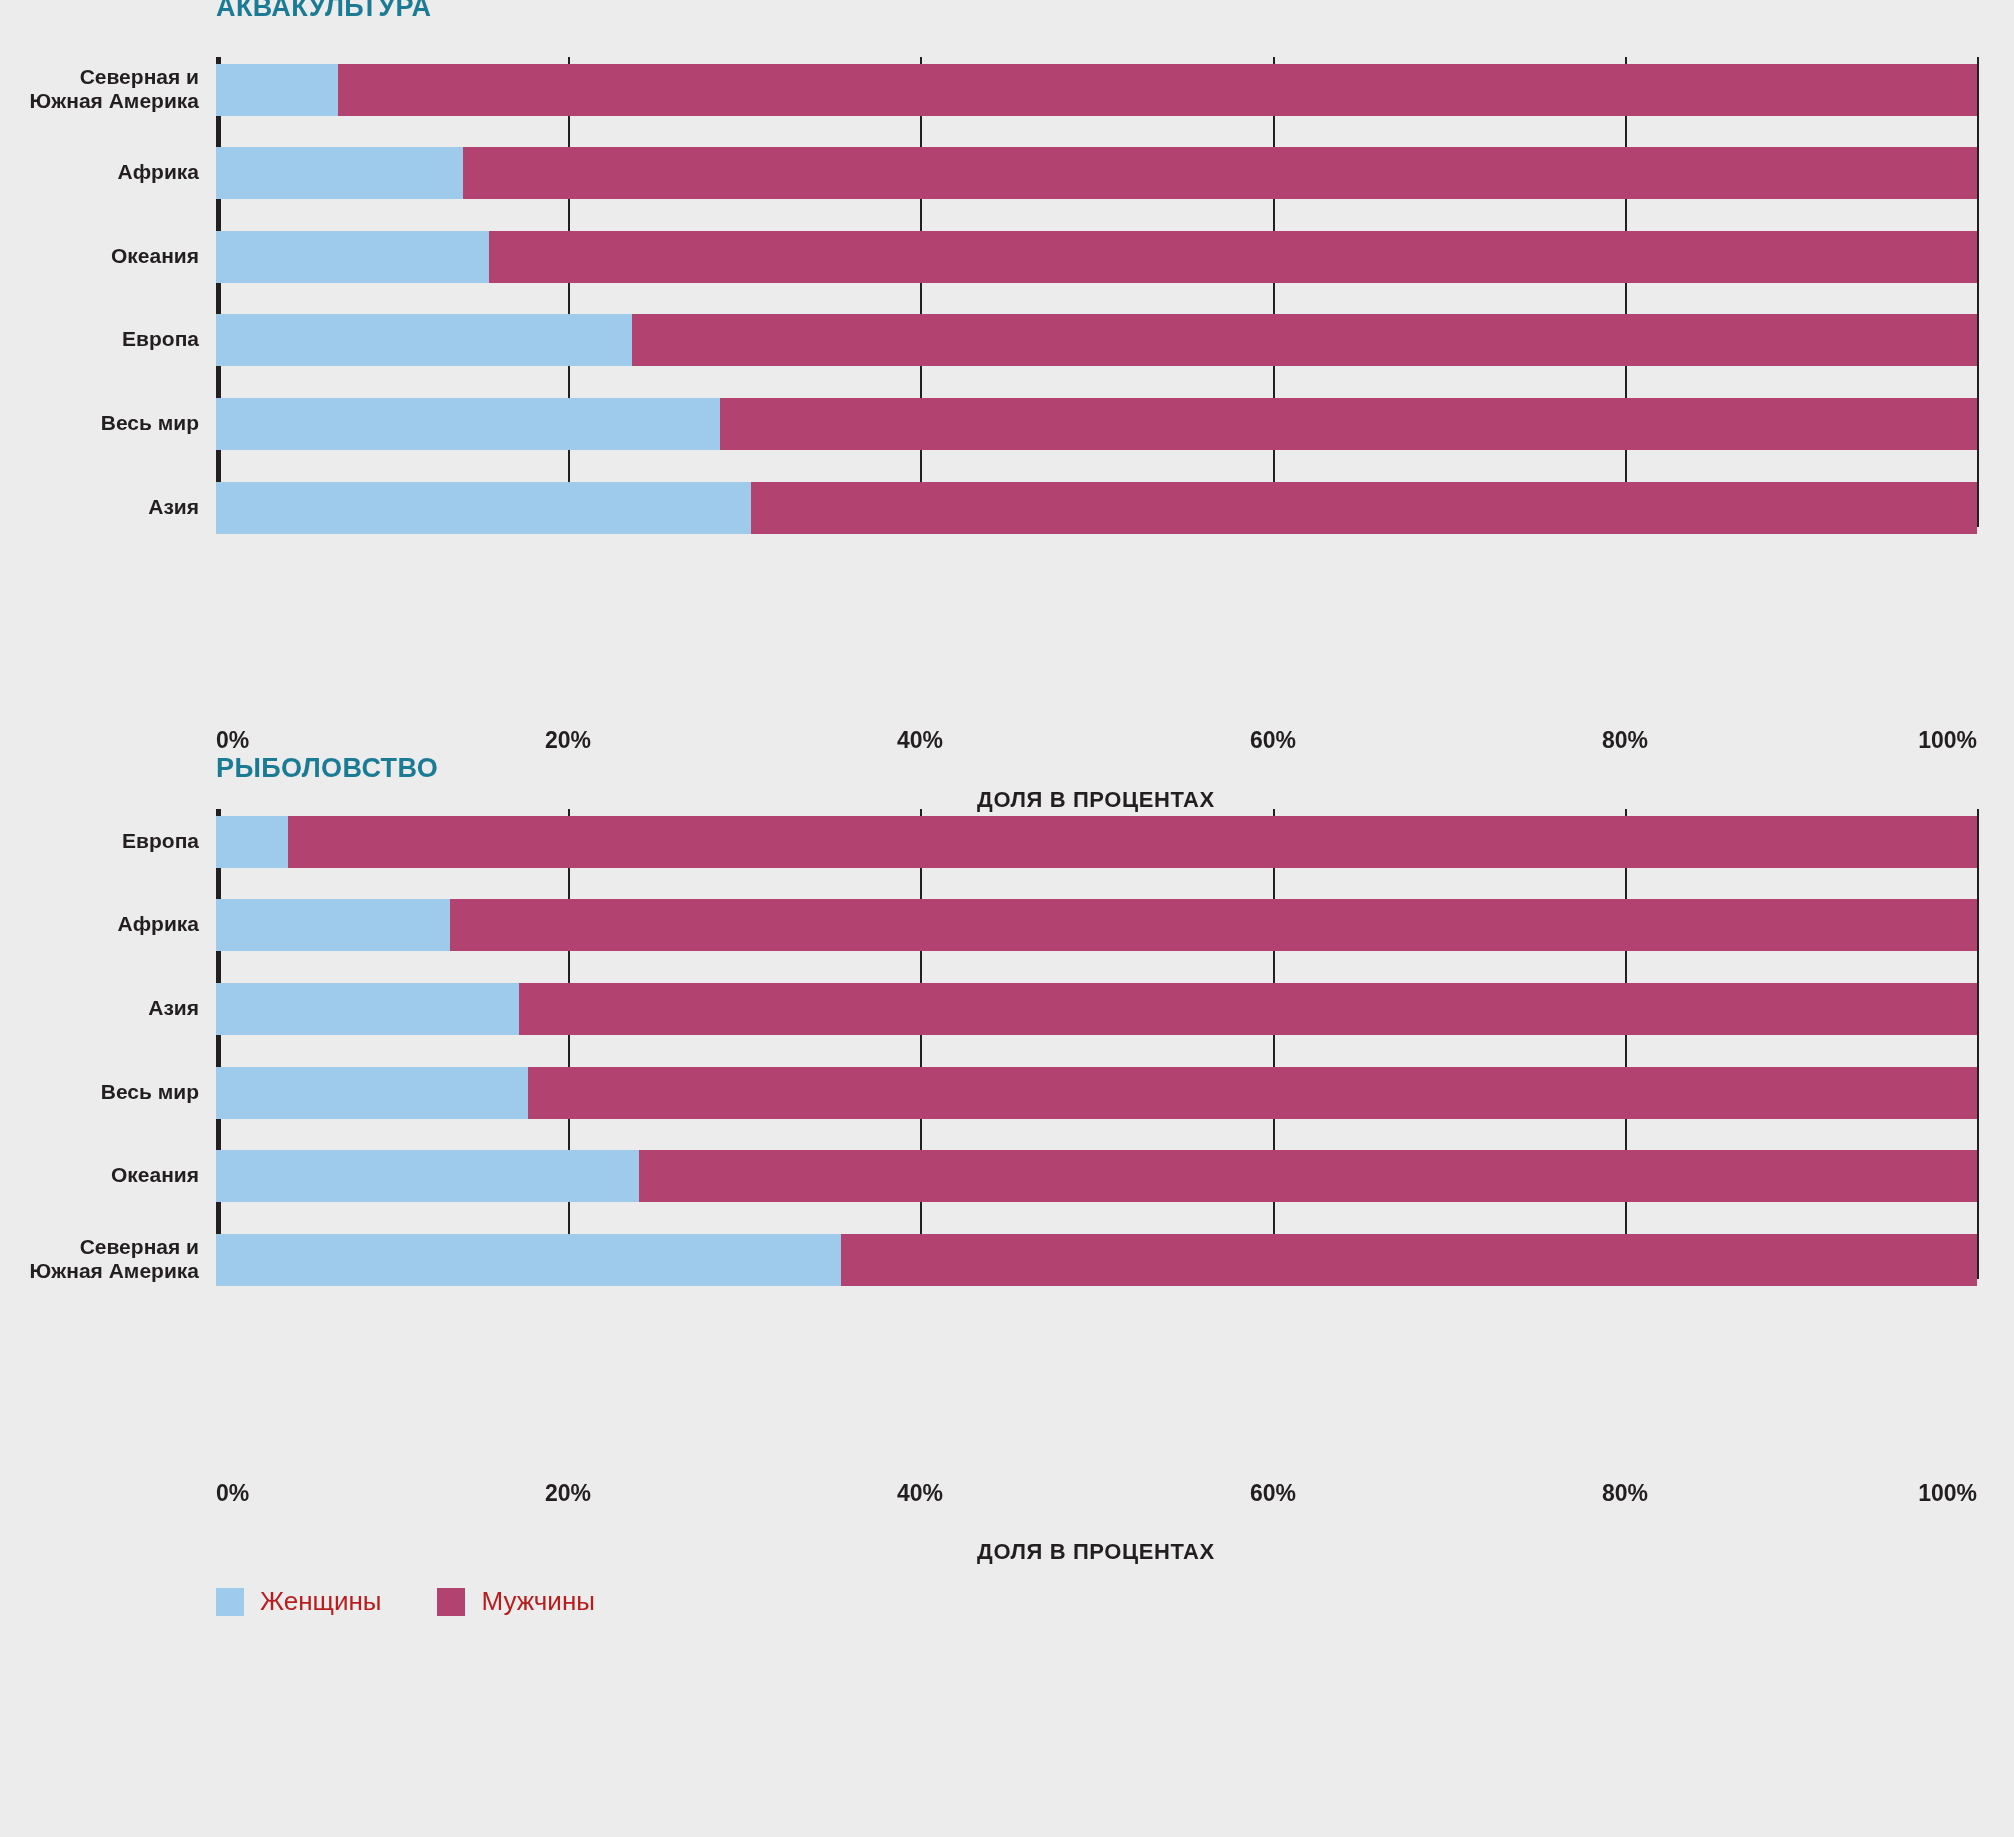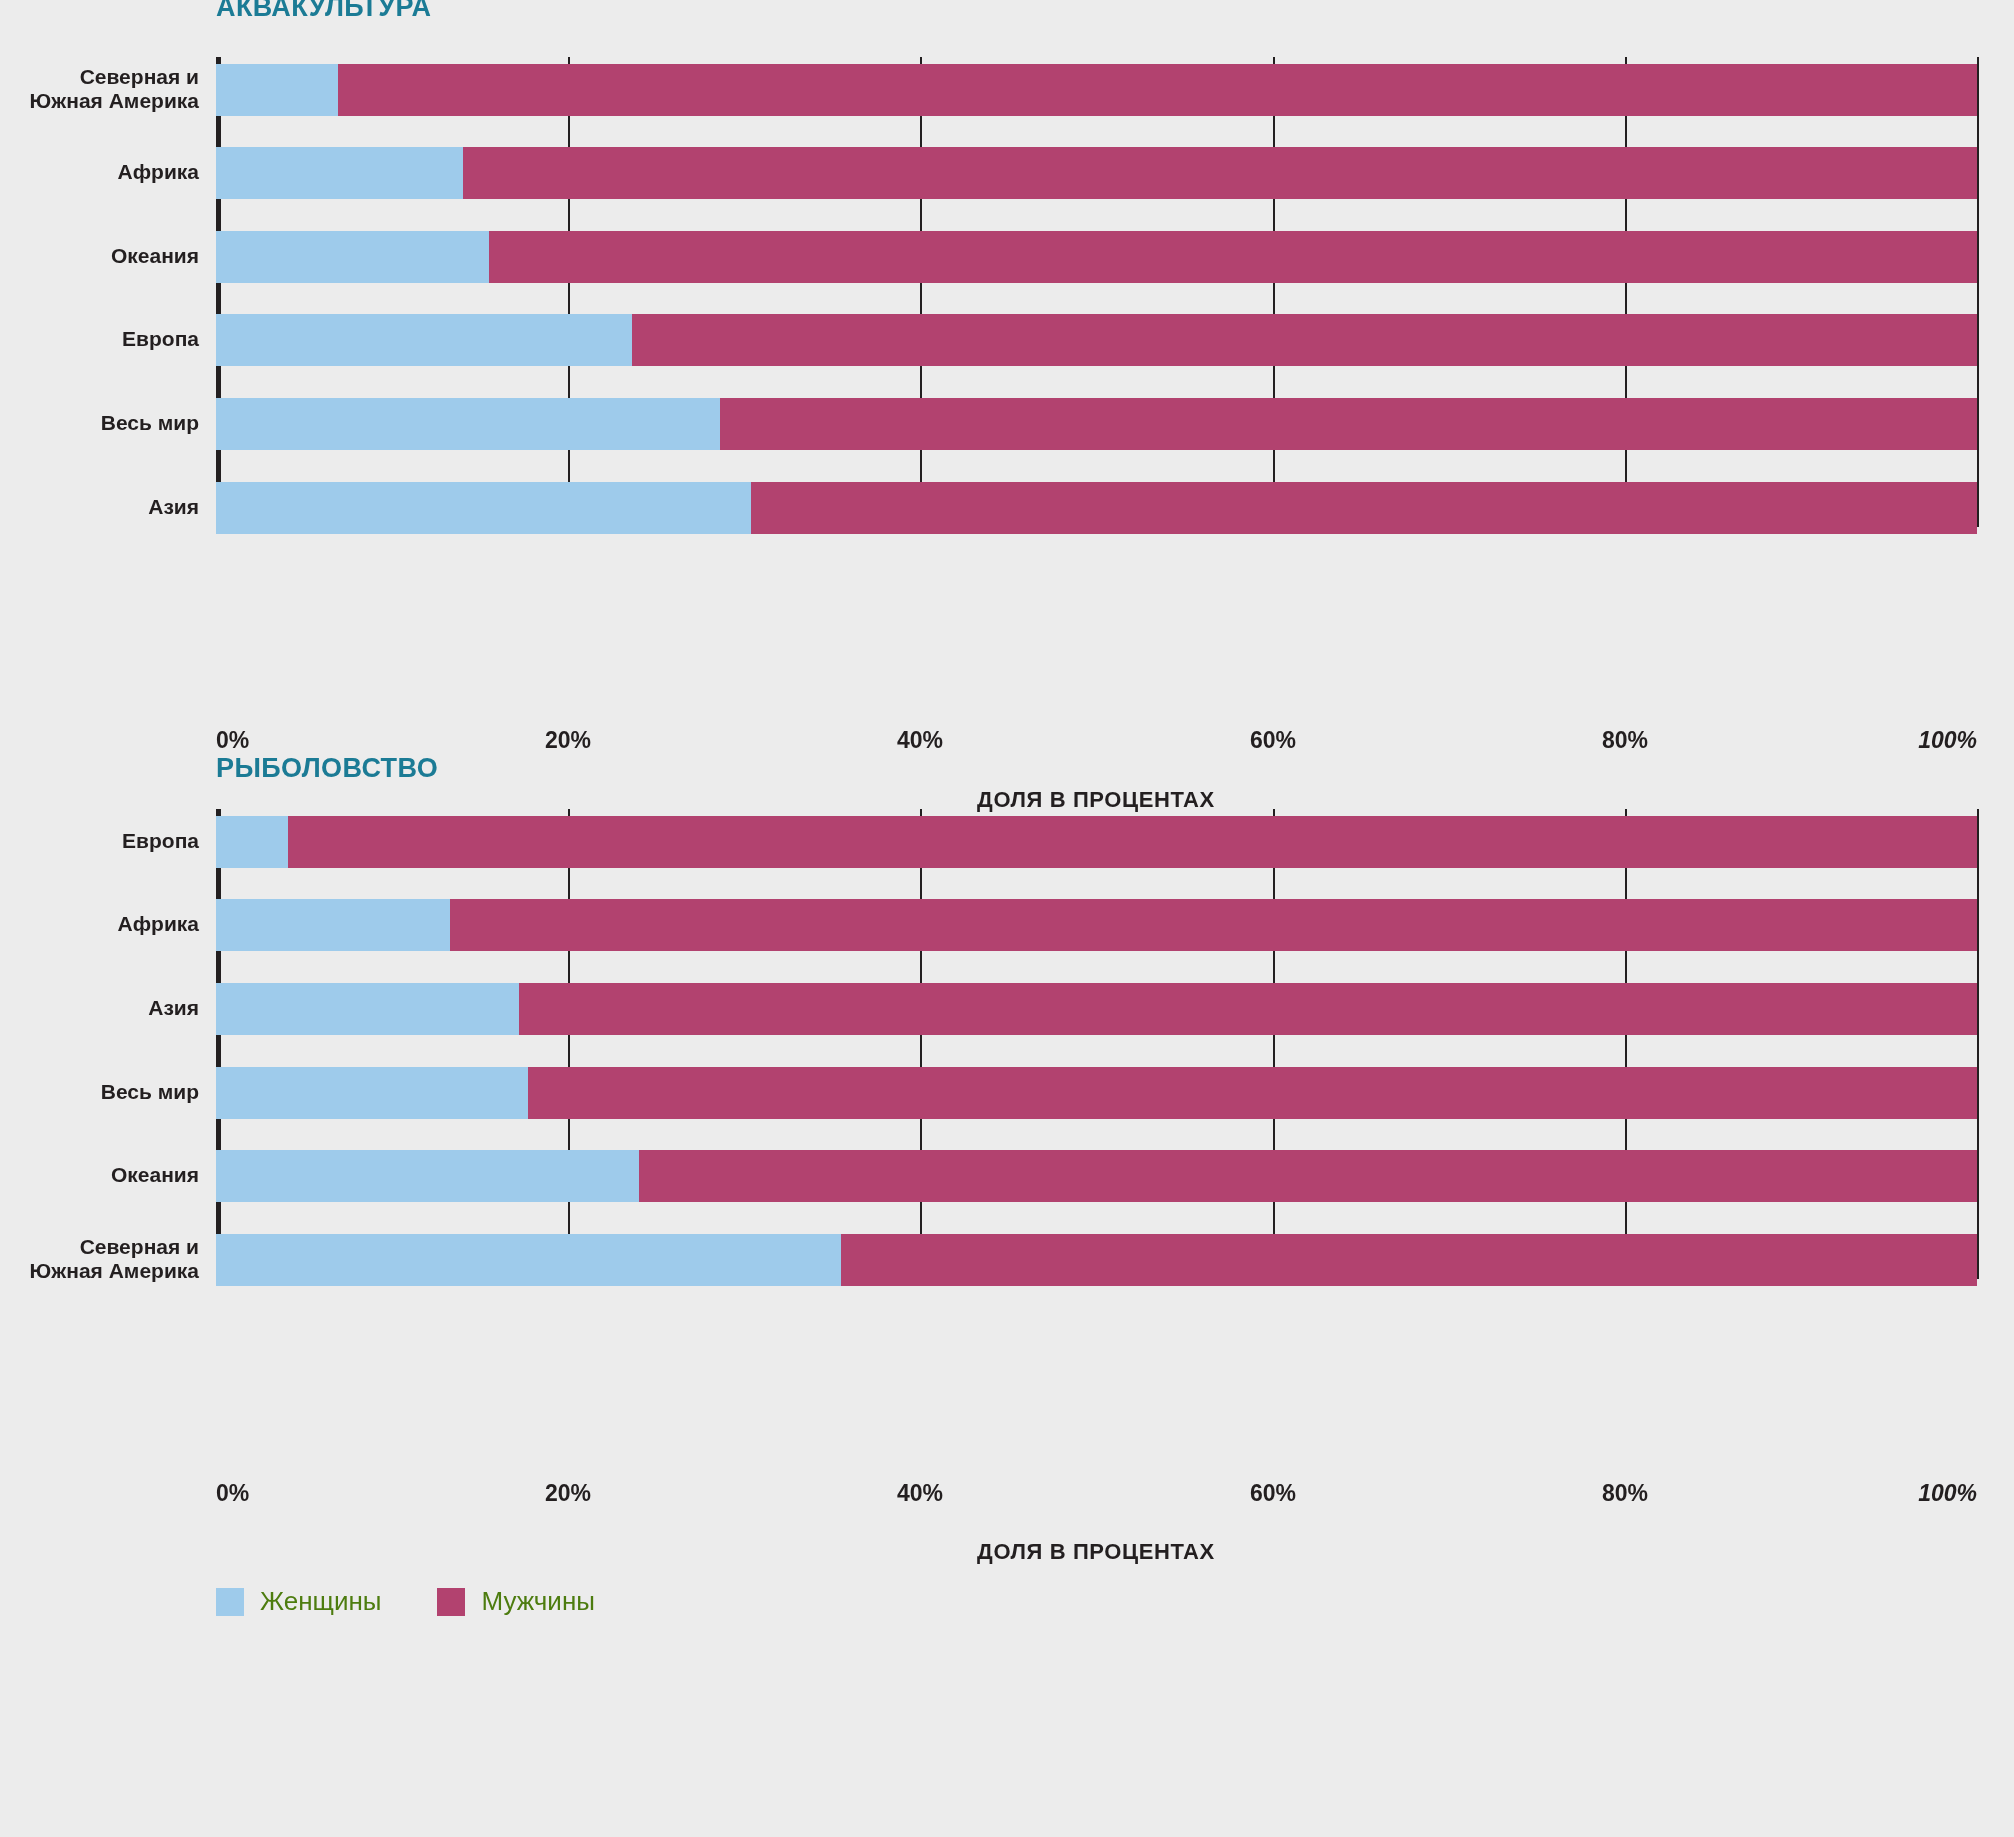--- a/index.html
+++ b/index.html
@@ -30,29 +30,29 @@
   .bar{
     position:absolute;height:52px;display:flex;
   }
   .seg-f{background:#9ecbeb;height:100%;}
   .seg-m{background:#b2426f;height:100%;}
   .tick{
     position:absolute;font-size:23px;font-weight:bold;color:#231f20;
     transform:translateX(-50%);
   }
   .tick.first{transform:translateX(0);}
-  .tick.last{transform:translateX(-100%);font-style:italic;}
+  .tick.last{transform:translateX(-100%);}
   .axis-title{
     position:absolute;font-size:22px;font-weight:bold;color:#231f20;
     letter-spacing:0.6px;
   }
   .legend{position:absolute;display:flex;align-items:center;gap:0px;}
   .legend-item{display:flex;align-items:center;margin-right:56px;}
   .swatch{width:28px;height:28px;margin-right:16px;display:inline-block;}
-  .legend-label{font-size:26px;color:#4d7c0f;}
+  .legend-label{font-size:26px;color:#b91c1c;}
 </style>
 </head>
 <body>
 
 <div id="root">
     <div class="panel">
       <div class="panel-title" style="left: 216px; top: -8px;">АКВАКУЛЬТУРА</div>
       <div class="gridline" style="left: 568px; top: 57px; height: 470px;"></div>
       <div class="gridline" style="left: 920px; top: 57px; height: 470px;"></div>
       <div class="gridline" style="left: 1273px; top: 57px; height: 470px;"></div>

